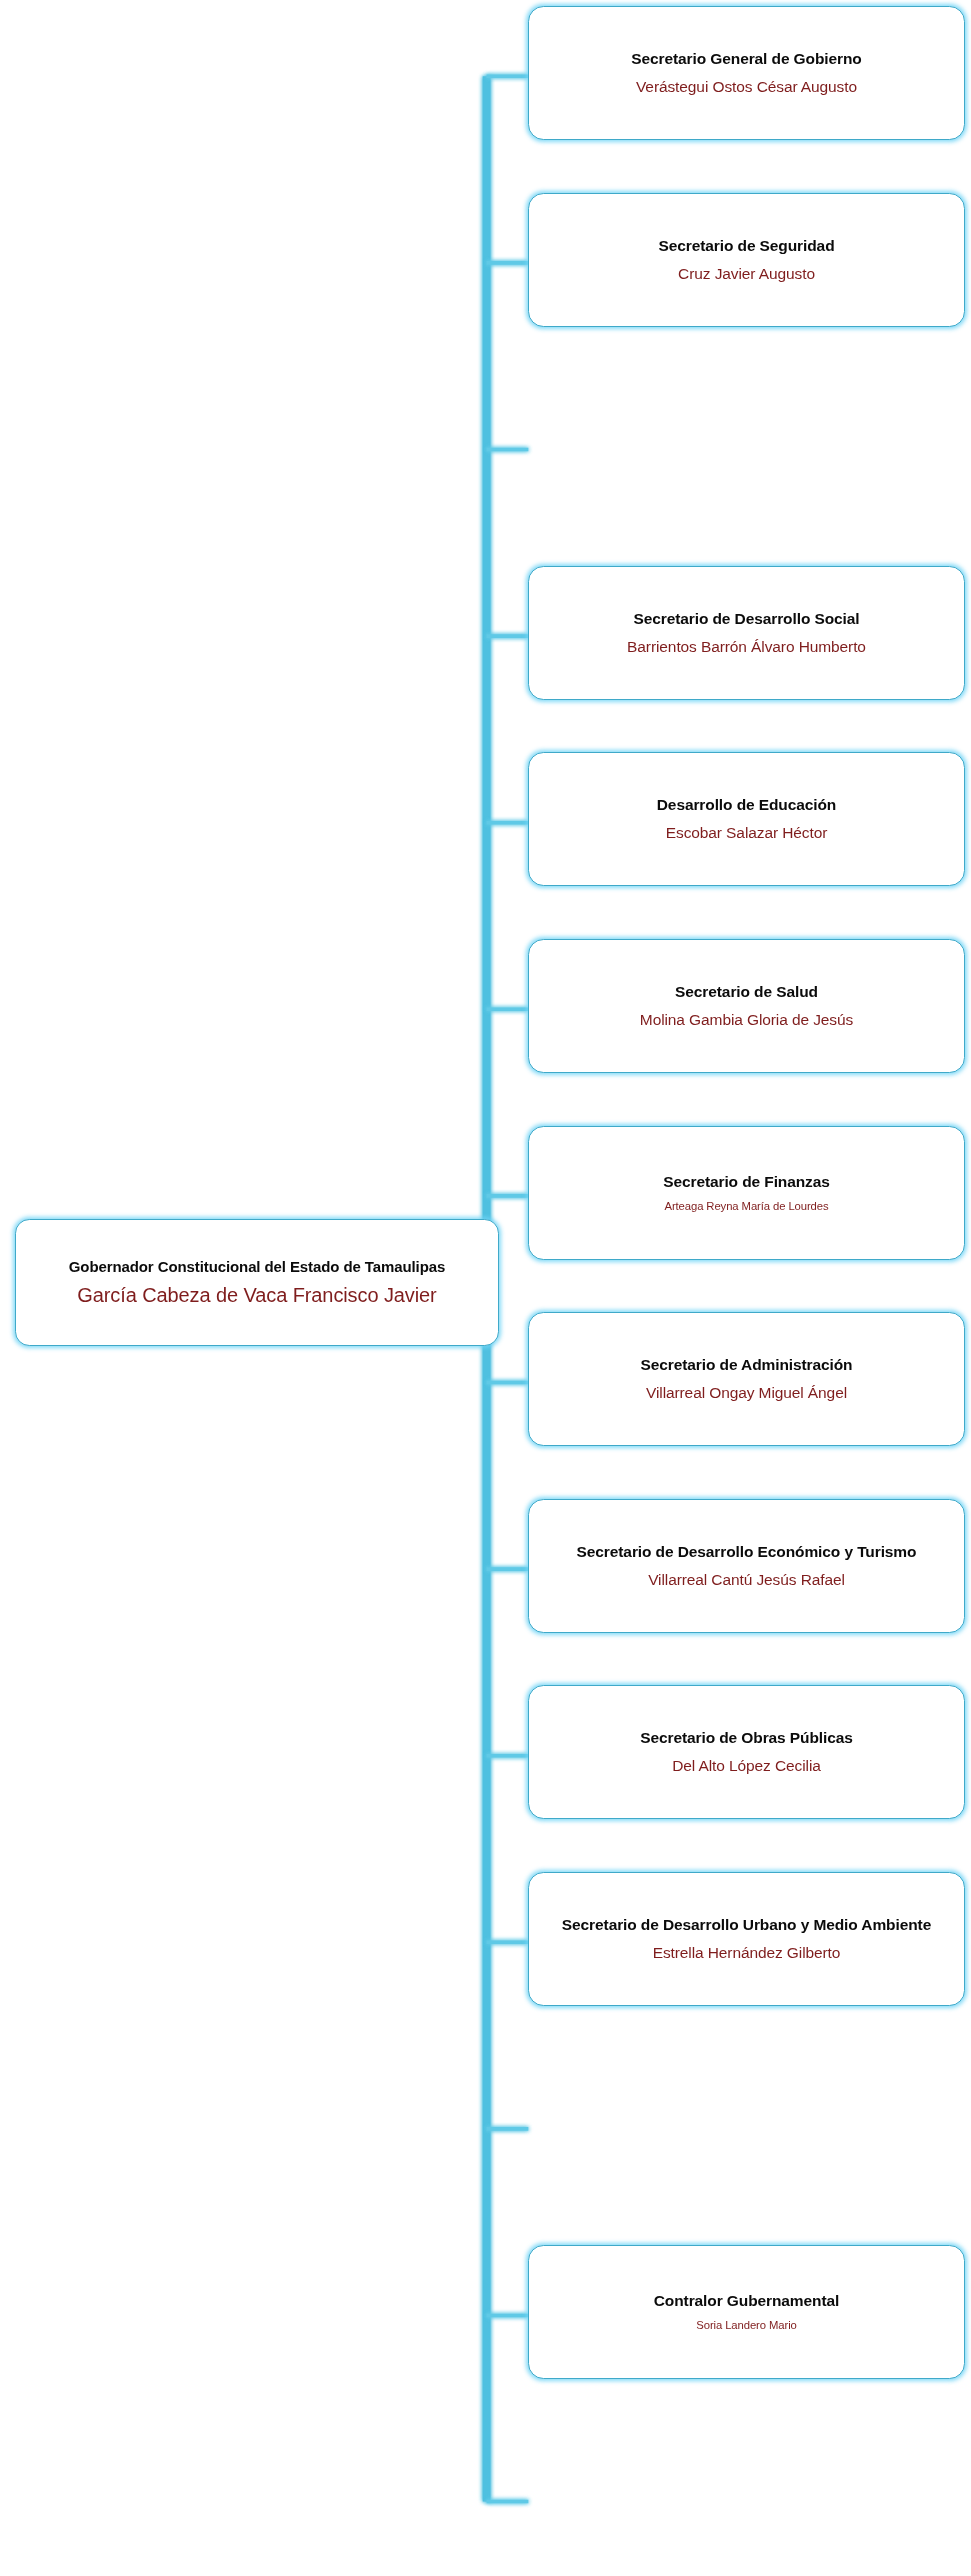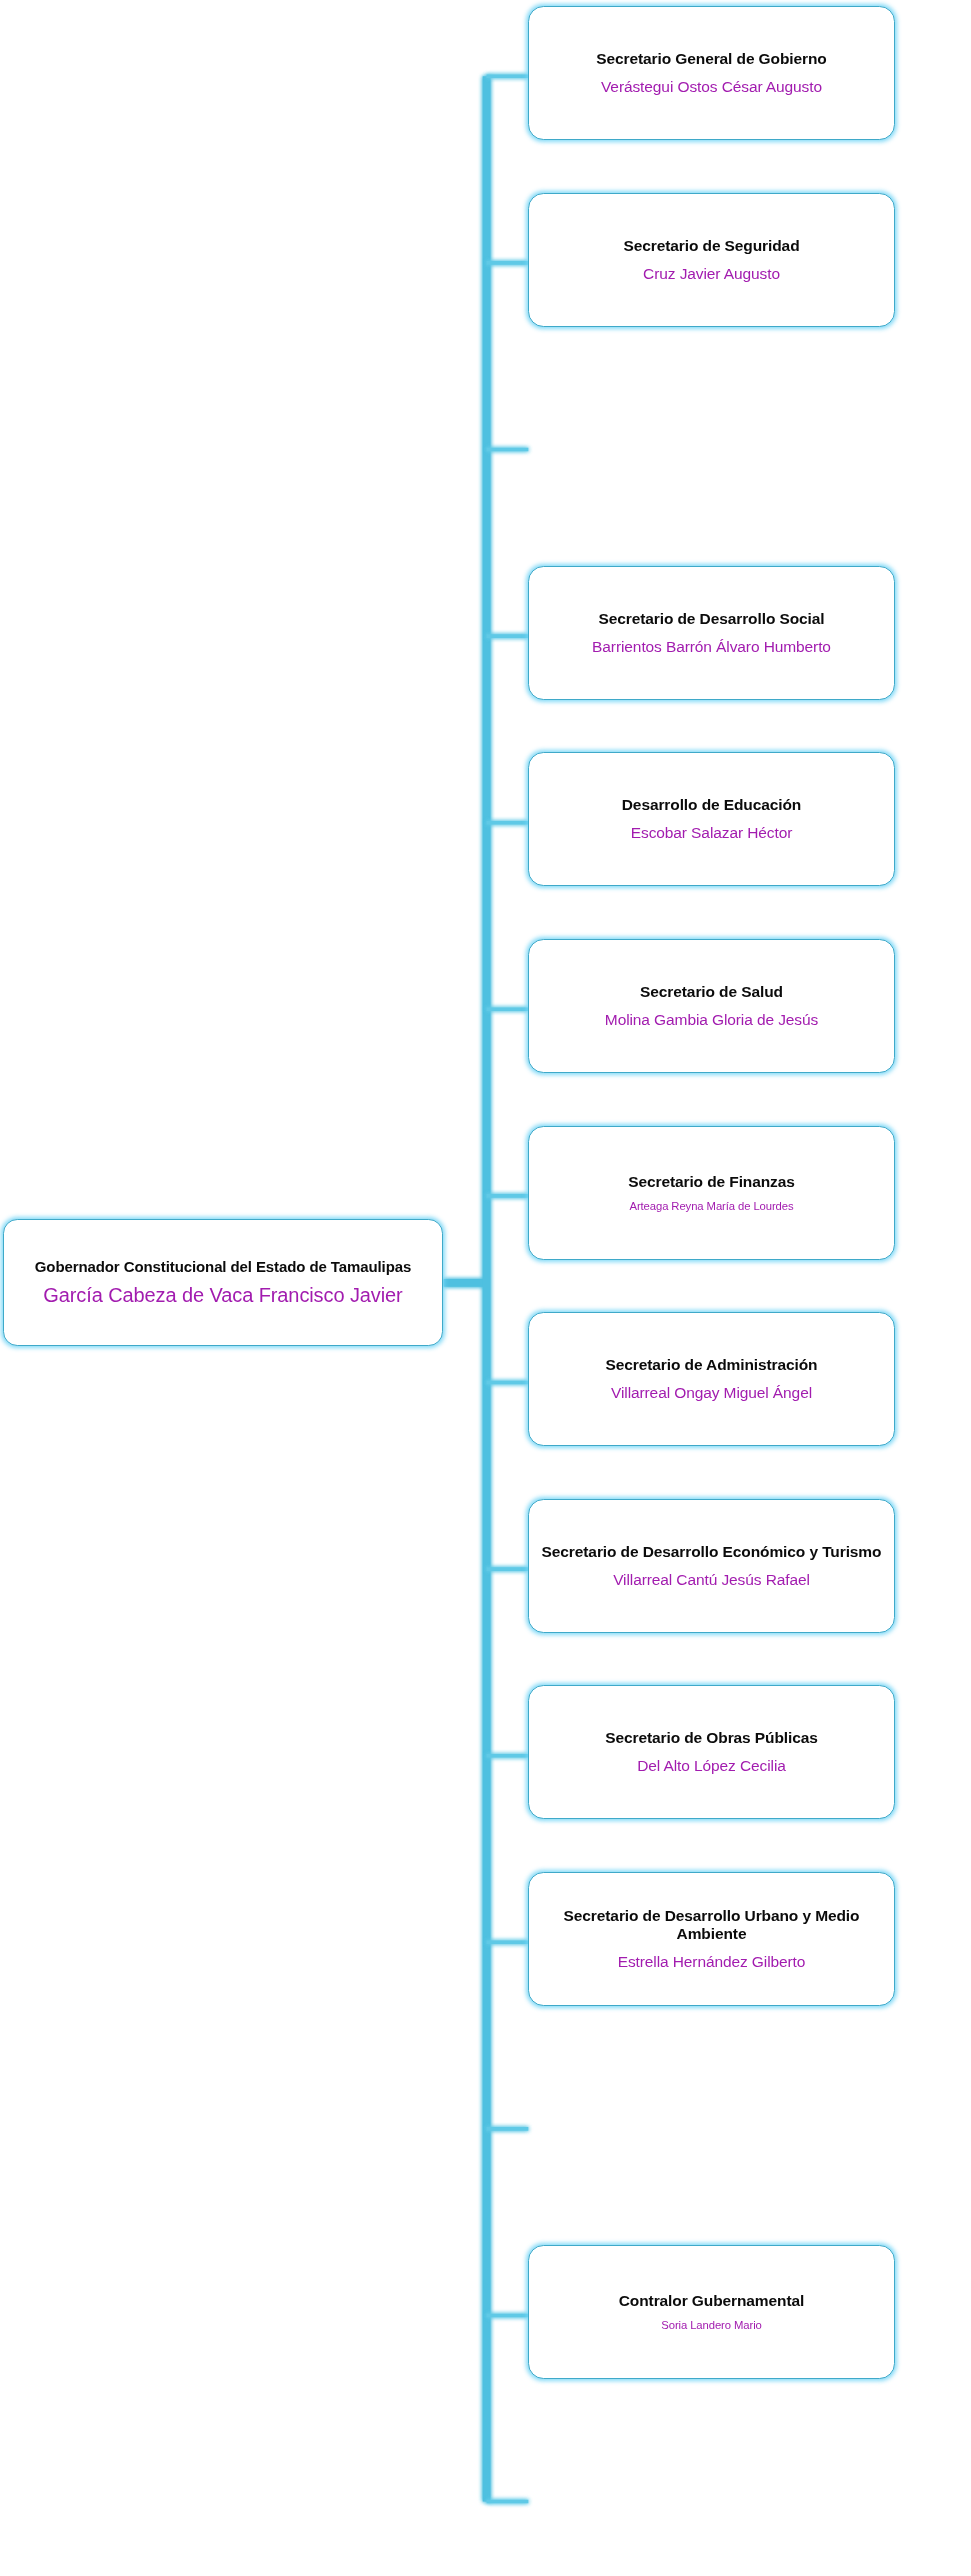--- a/index.html
+++ b/index.html
@@ -49,45 +49,45 @@
 
   .node .role {
     font-weight: bold;
     color: #0b0b0b;
     line-height: 1.18;
     letter-spacing: -0.1px;
   }
 
   .node .person {
     font-weight: normal;
-    color: #a21caf;
+    color: #7f1d1d;
     line-height: 1.18;
     letter-spacing: -0.1px;
   }
 
   
   .node.root {
-    left: 3px;
+    left: 15px;
     top: 1219px;
-    width: 440px;
+    width: 484px;
     height: 127px;
     border-radius: 14.3px;
   }
   .node.root .role {
     font-size: 15px;
     margin-bottom: 8.3px;
   }
   .node.root .person {
     font-size: 20px;
   }
 
   
   .node.child {
     left: 528px;
-    width: 367px;
+    width: 437px;
     height: 134px;
   }
   .node.child .role {
     font-size: 15.5px;
     margin-bottom: 9.5px;
   }
   .node.child .person {
     font-size: 15.5px;
   }
   

